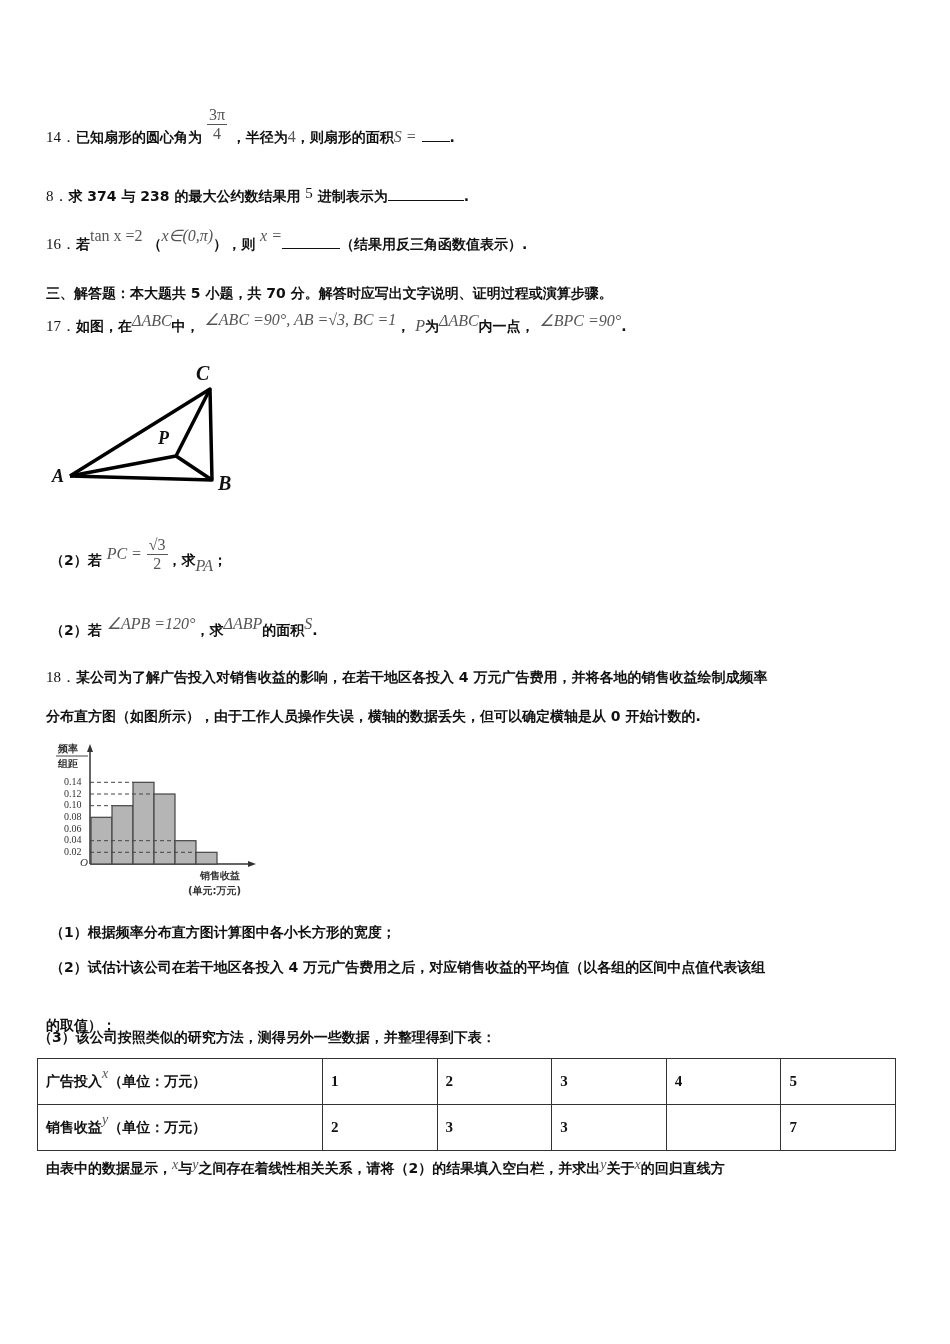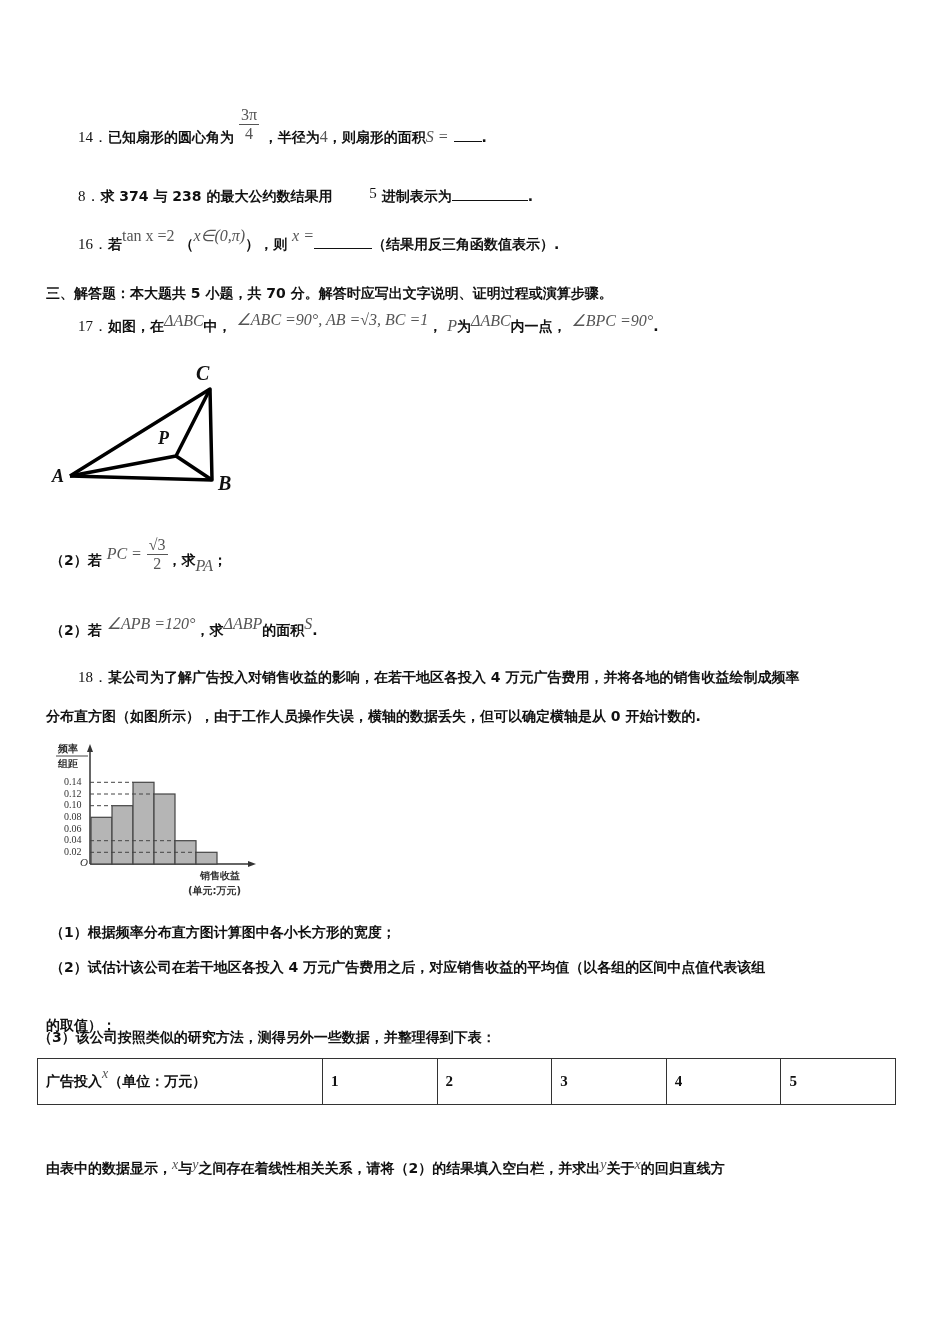--- a/index.html
+++ b/index.html
@@ -1,20 +1,20 @@
 <!DOCTYPE html>
 <html><head>
 <meta charset="utf-8">
 <style>
   html, body { margin:0; padding:0; background:#fff; }
   body { width:950px; height:1344px; position:relative; overflow:hidden;
          font-family:"DejaVu Sans", sans-serif; color:#111; }
   .abs { position:absolute; white-space:nowrap; }
   .line { position:absolute; left:46px; font-size:14px; font-weight:bold; line-height:20px; white-space:nowrap; }
-  .num { font-family:"Liberation Serif", serif; font-weight:normal; font-size:15px;margin-left:32px; }
+  .num { font-family:"Liberation Serif", serif; font-weight:normal; font-size:15px; }
   .math { font-family:"Liberation Serif", serif; font-style:italic; font-weight:normal; color:#555; font-size:16px; }
   .mathn { font-family:"Liberation Serif", serif; font-weight:normal; color:#555; font-size:16px; }
   .sup { position:relative; top:-8px; }
   .blank { display:inline-block; border-bottom:1.5px solid #111; height:14px; vertical-align:baseline; }
   .frac { display:inline-block; vertical-align:middle; text-align:center; font-family:"Liberation Serif", serif; color:#555; font-weight:normal; font-size:16px; line-height:18px; }
   .frac .top { display:block; border-bottom:1px solid #555; padding:0 2px; }
   .frac .bot { display:block; }
   table.data { position:absolute; left:37px; top:1058px; width:859px; border-collapse:collapse; font-size:14px; }
   table.data td { border:1.5px solid #333; height:45px; padding:0 8px; font-weight:bold; vertical-align:middle; }
   table.data td.hdr { width:268px; }
@@ -148,18 +148,26 @@
 <table class="data">
   <tbody>
       <tr>
     <td class="hdr"><span>广告投入</span><span class="math sup" style="font-size:14px;">x</span><span>（单位：万元）</span></td>
     <td class="val">1</td>
     <td class="val">2</td>
     <td class="val">3</td>
     <td class="val">4</td>
     <td class="val">5</td>
   </tr>
+  <tr>
+    <td class="hdr"><span>销售收益</span><span class="math sup" style="font-size:14px;">y</span><span>（单位：万元）</span></td>
+    <td class="val">2</td>
+    <td class="val">3</td>
+    <td class="val">3</td>
+    <td class="val"></td>
+    <td class="val">7</td>
+  </tr>
 </tbody>
   </table>
 
 <div class="line" style="top:1158px;">
   <span>由表中的数据显示，</span><span class="math sup" style="font-size:14px; top:-4px;">x</span><span>与</span><span class="math sup" style="font-size:14px; top:-4px;">y</span><span>之间存在着线性相关关系，请将（2）的结果填入空白栏，并求出</span><span class="math sup" style="font-size:14px; top:-4px;">y</span><span>关于</span><span class="math sup" style="font-size:14px; top:-4px;">x</span><span>的回归直线方</span>
 </div>
 
 </body></html>

